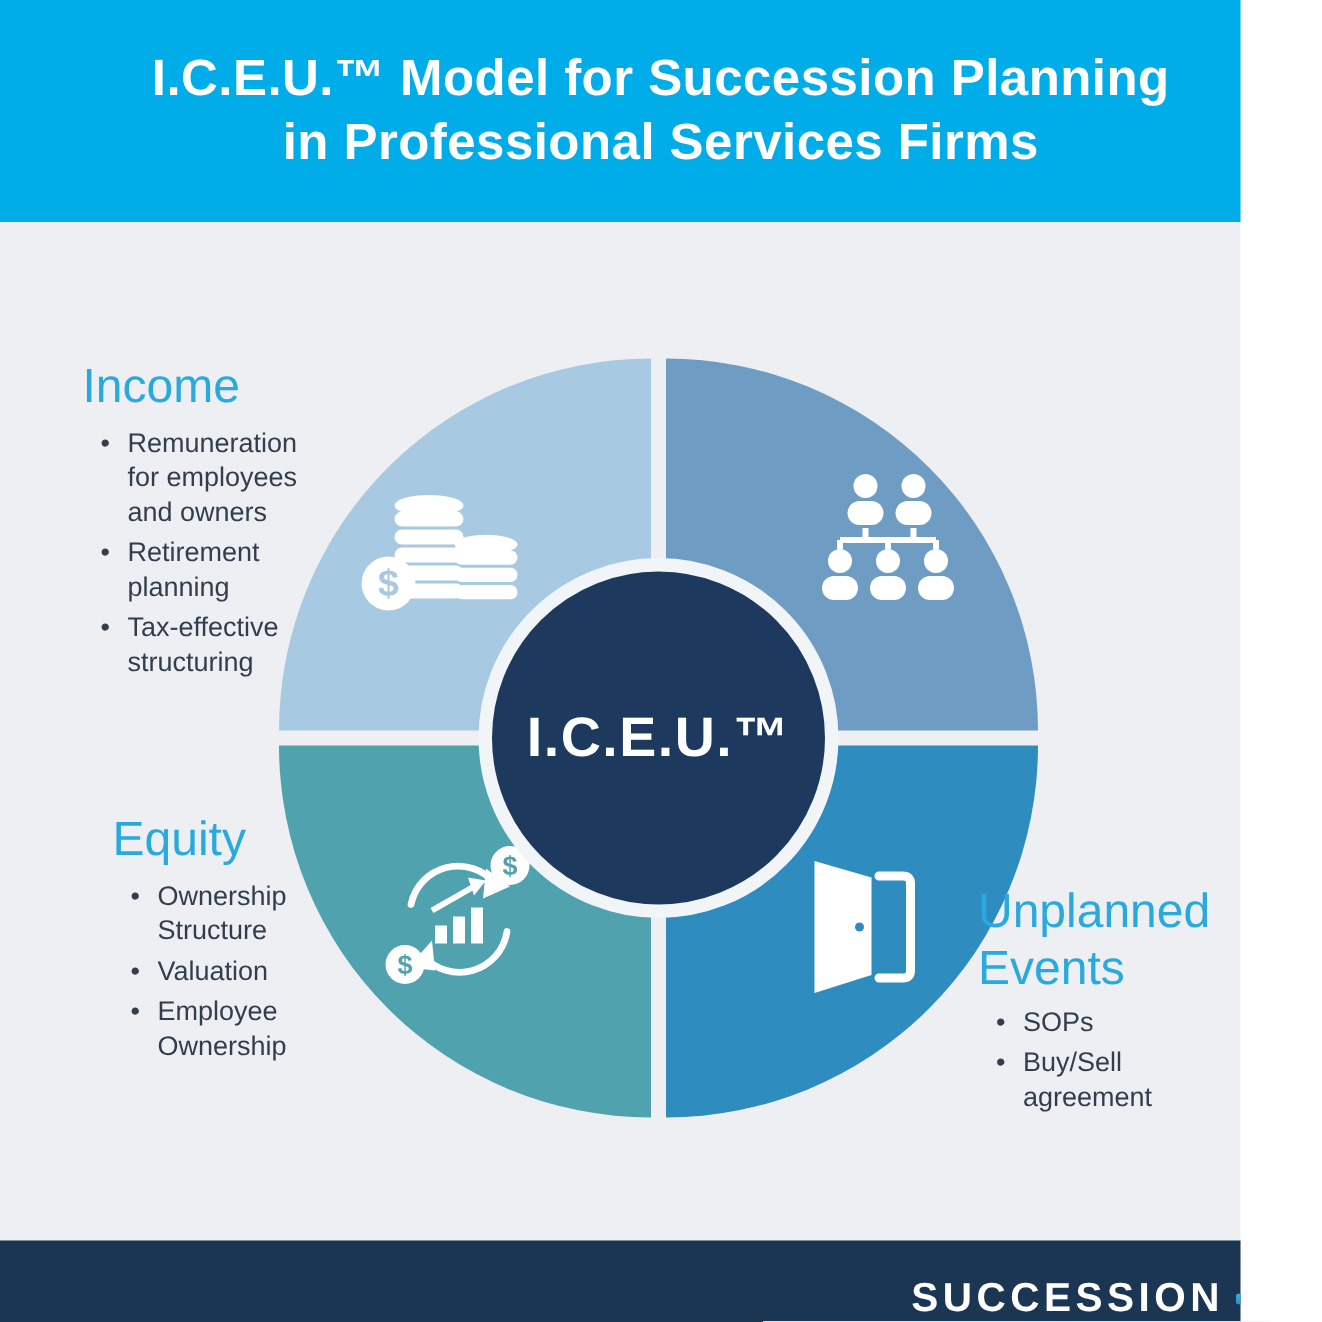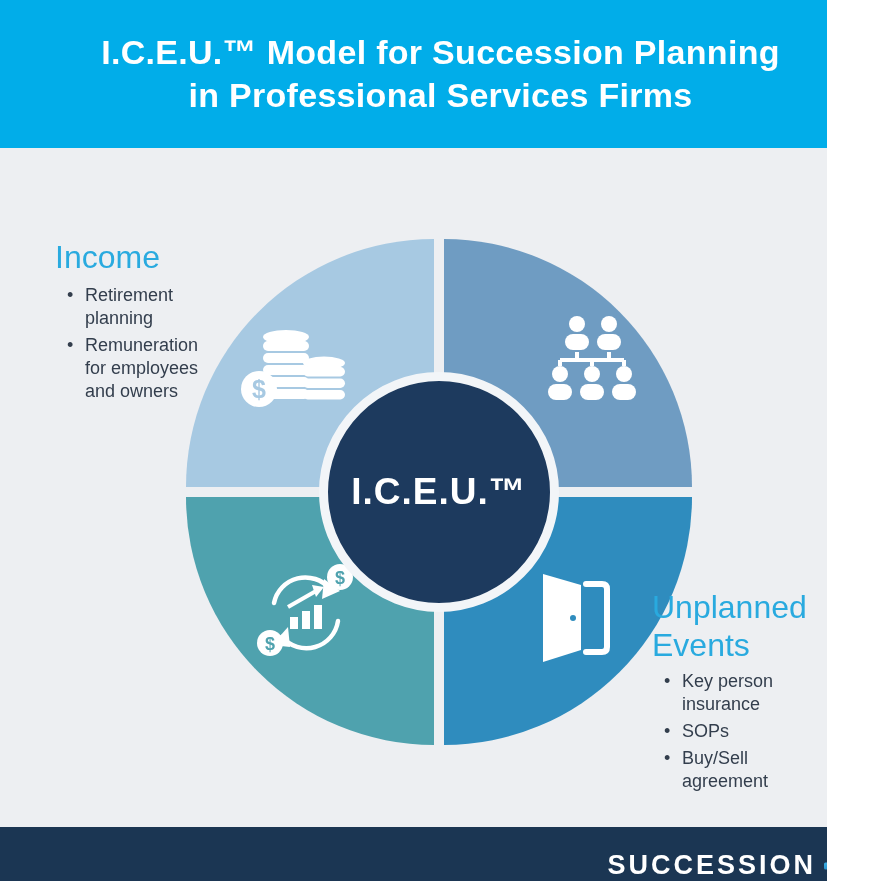--- a/index.html
+++ b/index.html
@@ -139,34 +139,41 @@
 
     <div class="center-circle">
       <span class="center-label">I.C.E.U.™</span>
     </div>
   </div>
 
   <div class="section sec-income">
     <h2>Income</h2>
     <ul>
 
-    <li>Retirement planning</li>
-        <li>Remuneration for employees and owners</li>
+    <li>Remuneration for employees and owners</li>
+        <li>Retirement planning</li>
+        <li>Tax-effective structuring</li>
       </ul>
   </div>
 
 
   <div class="section sec-equity">
+    <h2>Equity</h2>
+    <ul>
+
+    <li>Ownership Structure</li>
+        <li>Valuation</li>
+        <li>Employee Ownership</li>
+      </ul>
   </div>
 
   <div class="section sec-unplanned">
     <h2>Unplanned Events</h2>
     <ul>
 
-    <li>Key person insurance</li>
         <li>SOPs</li>
         <li>Buy/Sell agreement</li>
       </ul>
   </div>
 
   <div class="footer">
     <div class="brand">
       <span class="brand-text">SUCCESSION</span>
       <svg width="26" height="26" viewBox="0 0 26 26">
         <defs>

